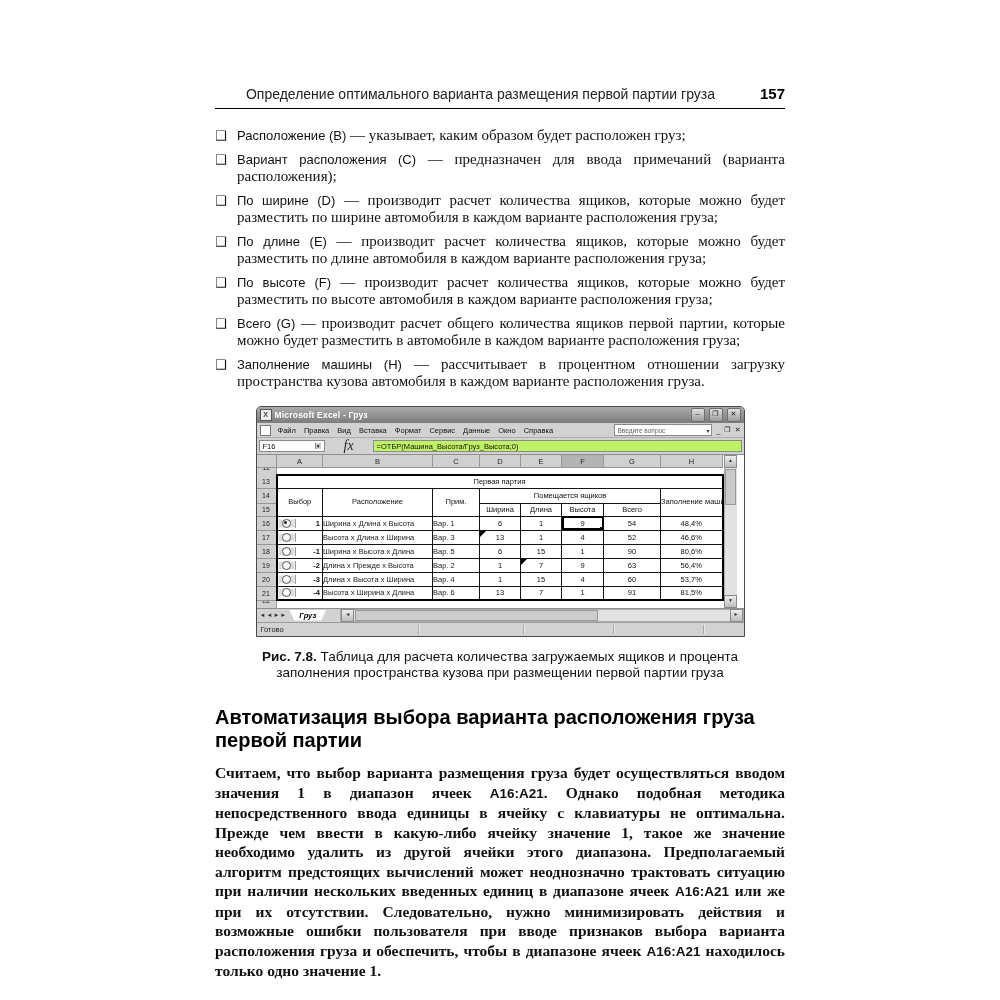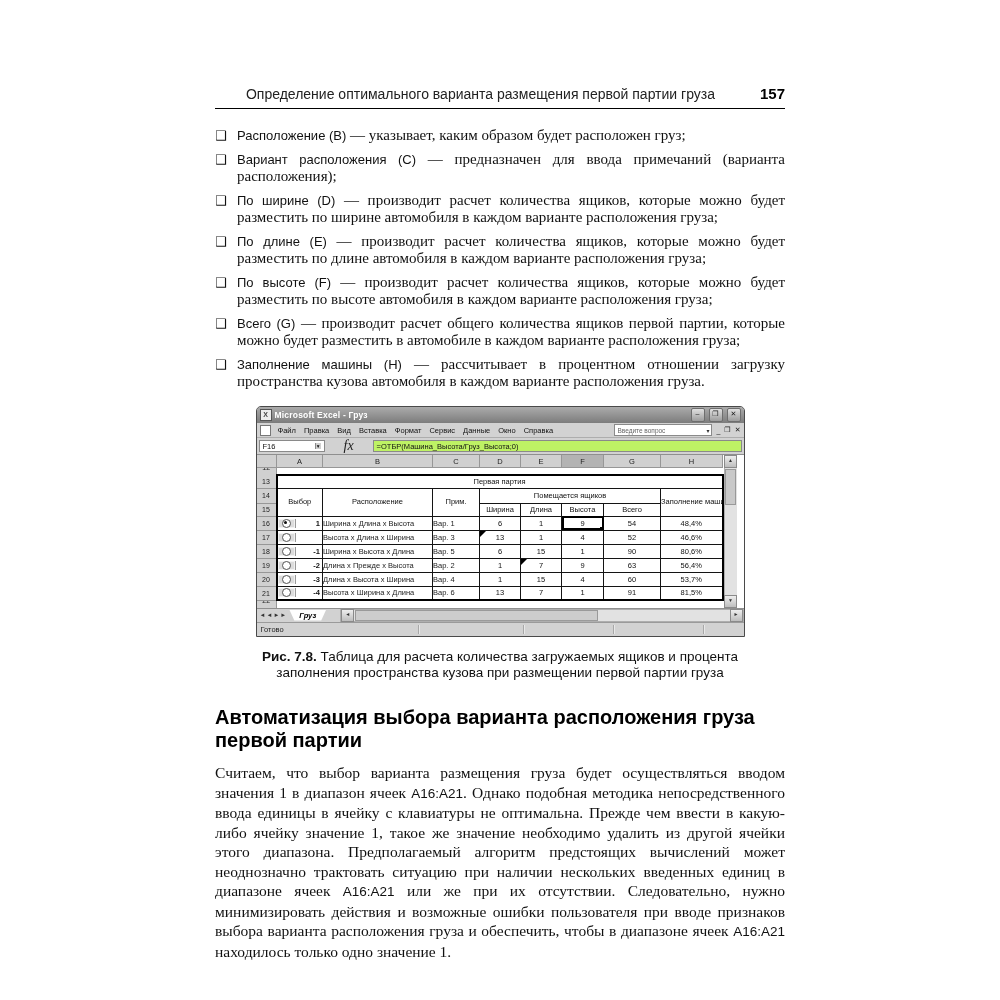--- a/index.html
+++ b/index.html
@@ -81,21 +81,21 @@
   .hthumb{height:9px;background:#cdcdcd;border:1px solid #9a9a9a;width:60%;margin-left:1px;}
   .hspacer{flex:1;}
   .xl-statusbar{height:13px;background:#d2d2d2;border-top:1px solid #9a9a9a;display:flex;align-items:center;font-size:7.5px;color:#222;padding-left:4px;gap:34px;}
   .statpane{height:9px;border-left:1px solid #a8a8a8;box-shadow:1px 0 0 #e8e8e8 inset;margin-left:0;}
   .sp1{width:70px;margin-left:auto;} .sp2{width:55px;} .sp3{width:55px;} .sp4{width:40px;}
 
   
   .caption{margin:12px auto 0 auto;max-width:545px;text-align:center;font-family:"Liberation Sans",sans-serif;font-size:13.5px;line-height:1.25;color:#111;}
   .caption b{font-weight:bold;}
   h2.section{font-family:"Liberation Sans",sans-serif;font-size:20px;line-height:1.12;font-weight:bold;margin:24px 0 0 0;max-width:560px;color:#000;}
-  .bodypara{margin:12px 0 0 0;font-size:15.5px;line-height:19.5px;text-align:justify;}
+  .bodypara{margin:12px 0 0 0;font-size:15.5px;line-height:19.5px;text-align:justify;font-weight:bold;}
 </style>
 </head>
 <body>
 
 <div class="content">
 
   <div class="runhead">
     <span class="runtitle">Определение оптимального варианта размещения первой партии груза</span>
     <span class="pagenum">157</span>
   </div>

